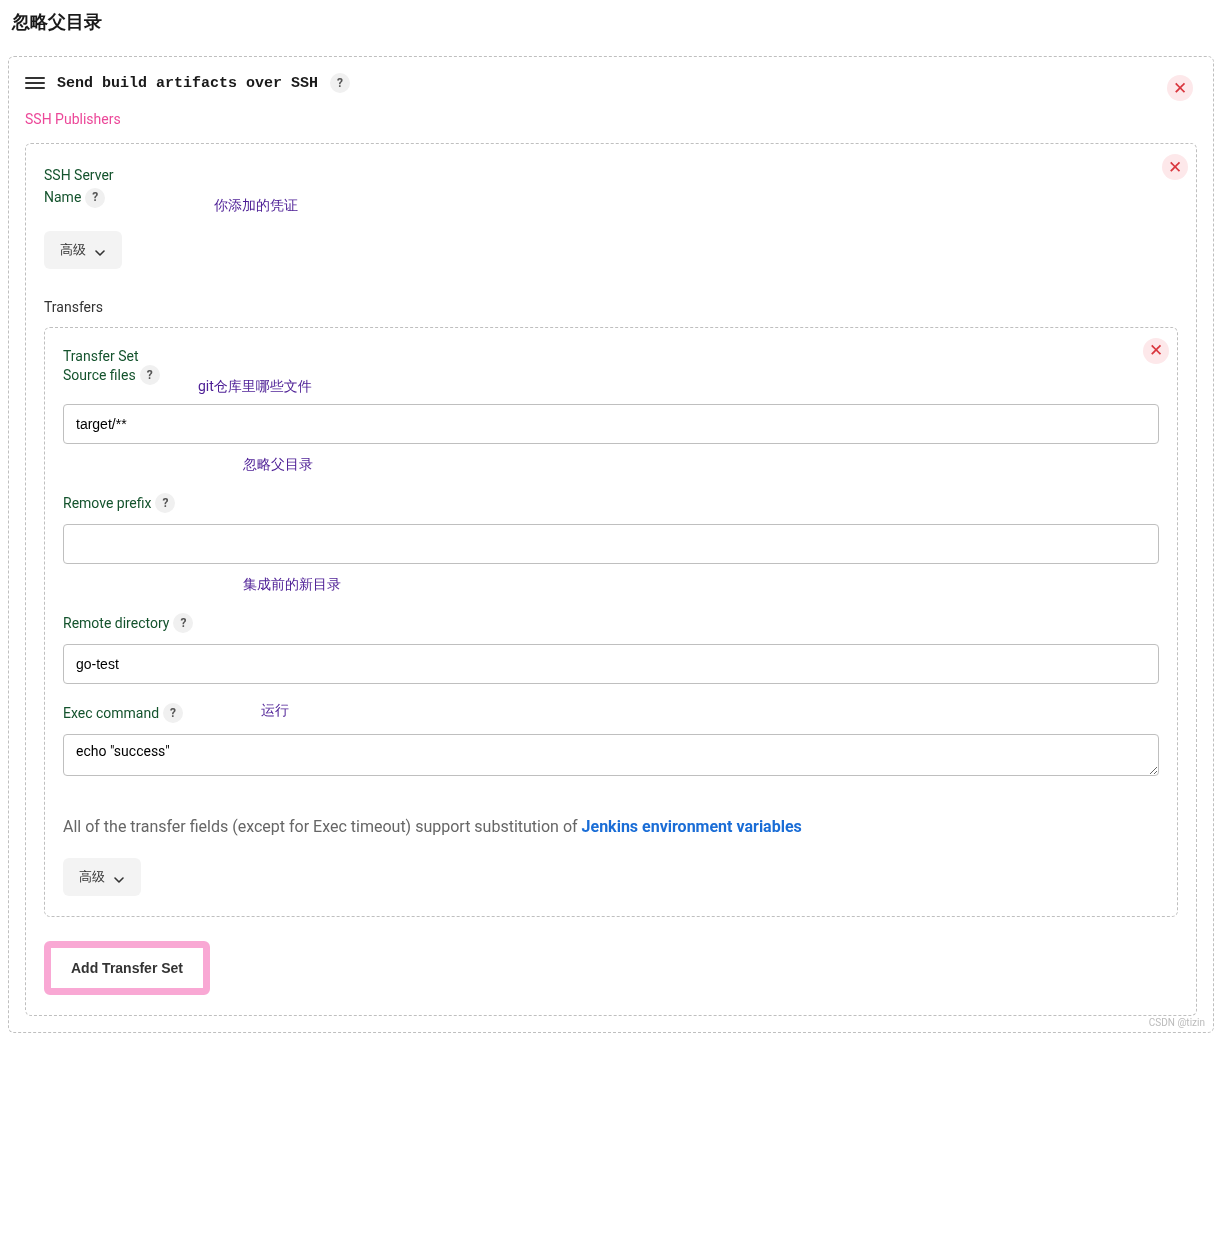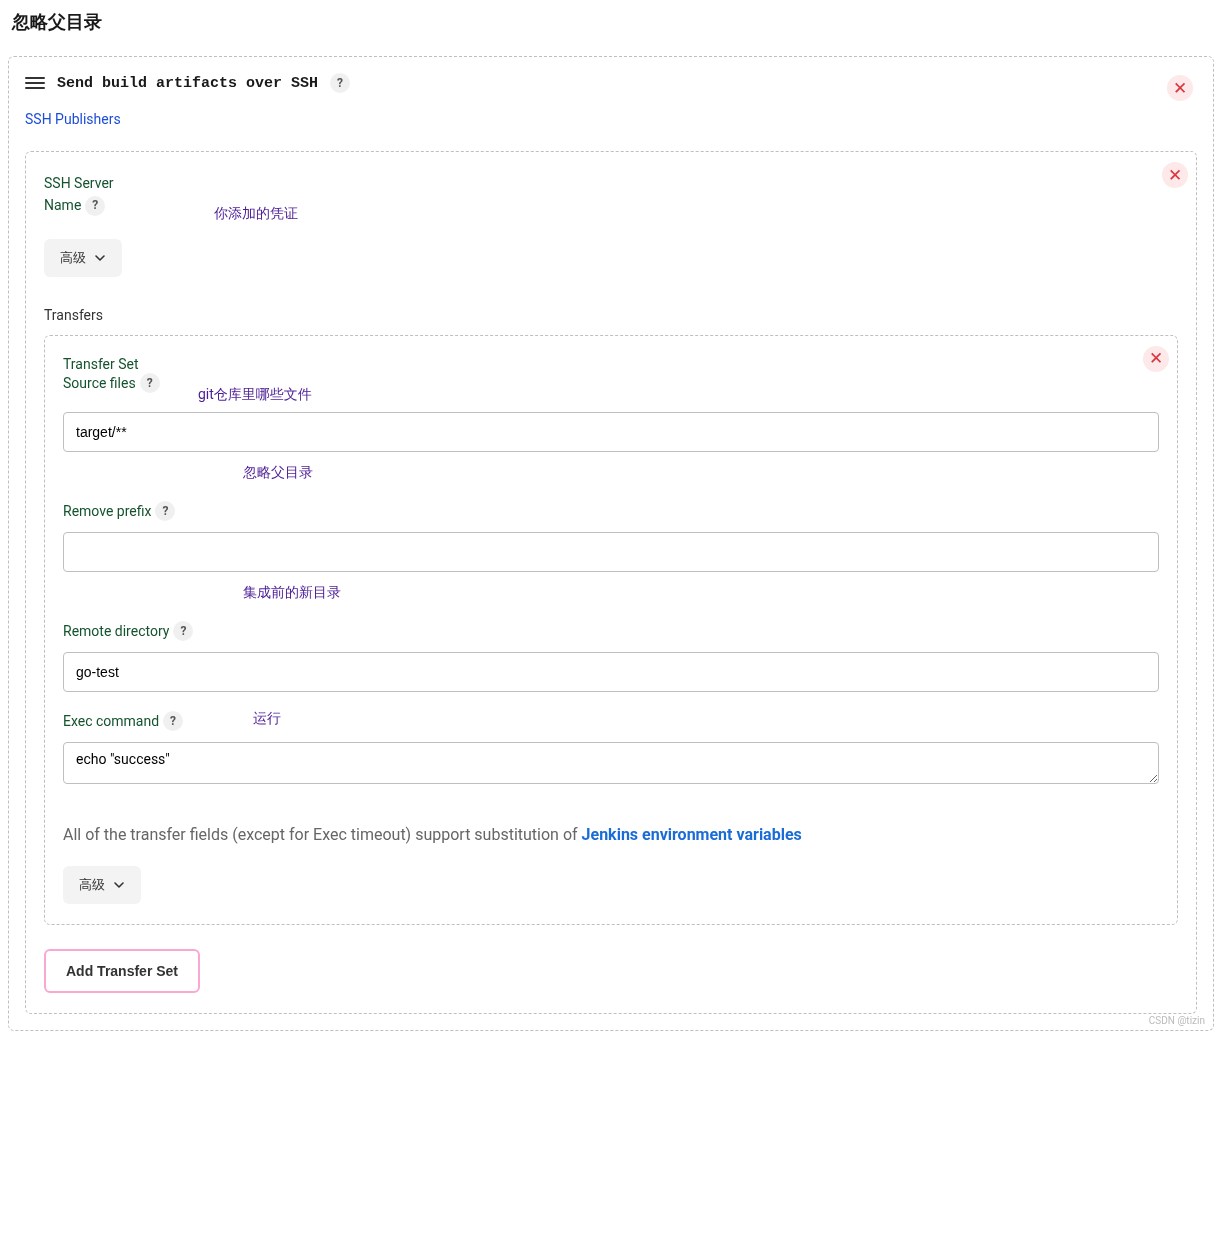--- a/index.html
+++ b/index.html
@@ -77,22 +77,22 @@
       display: flex;
       align-items: center;
       justify-content: center;
       font-size: 17px;
       font-weight: 400;
       cursor: pointer;
       line-height: 1;
     }
     .sub-label {
       font-size: 14px;
-      color: #1d4ed8;
-      margin-bottom: 24px;
+      color: #ec4899;
+      margin-bottom: 16px;
     }
     .inner-dashed {
       border: 1.5px dashed #bfbfbf;
       border-radius: 6px;
       padding: 20px 18px 20px 18px;
       position: relative;
       margin-bottom: 0;
     }
     .field-label {
       font-size: 14px;
@@ -116,21 +116,21 @@
       height: 38px;
       border: 1px solid #bfbfbf;
       border-radius: 4px;
       padding: 6px 10px;
       font-size: 14px;
       background: #fff;
       margin-top: 12px;
     }
     .btn-advanced {
       display: inline-flex;
-      align-items: center;
+      align-items: flex-end;
       gap: 8px;
       background: #f3f3f3;
       border: none;
       border-radius: 6px;
       padding: 10px 16px;
       font-size: 13px;
       color: #333;
       cursor: pointer;
       margin-top: 22px;
     }
@@ -171,21 +171,21 @@
       margin-top: 38px;
     }
     .info-text a {
       color: #1a6dd6;
       font-weight: 700;
       text-decoration: none;
     }
     .btn-add {
       display: inline-flex;
       background: #fff;
-      border: 2px solid #f9a8d4;
+      border: 7px solid #f9a8d4;
       border-radius: 6px;
       padding: 12px 20px;
       font-size: 14px;
       font-weight: 700;
       color: #333;
       cursor: pointer;
       margin-top: 24px;
     }
     .watermark {
       position: absolute;
@@ -282,21 +282,21 @@
         </div>
         <div class="input-wrap">
           <input class="text-input" type="text" value="go-test" style="">
         </div>
       </div>
 
       <div class="transfer-field" style="margin-bottom:0;">
         <div class="field-label-line">
           <span class="field-label">Exec command</span>
           <span class="help-circle">?</span>
-          <span class="red-note" style="left:190px; top:0;">运行</span>
+          <span class="red-note" style="left:198px; top:0;">运行</span>
         </div>
         <div class="input-wrap">
           <textarea class="textarea-input" rows="1" style="">echo "success"</textarea>
         </div>
       </div>
 
       <div class="info-text">
         <span>All of the transfer fields (except for Exec timeout) support substitution of </span><a href="#">Jenkins environment variables</a>
       </div>
 

